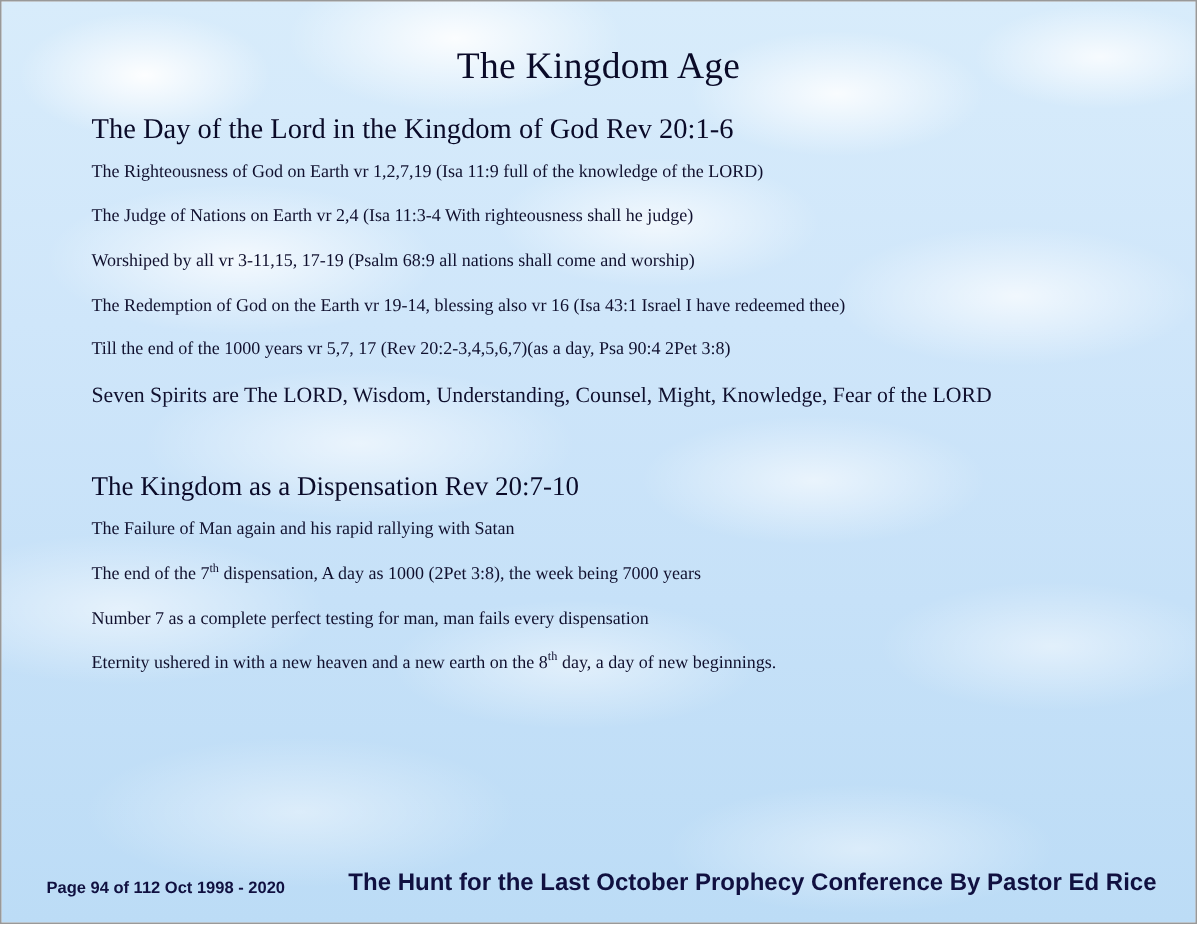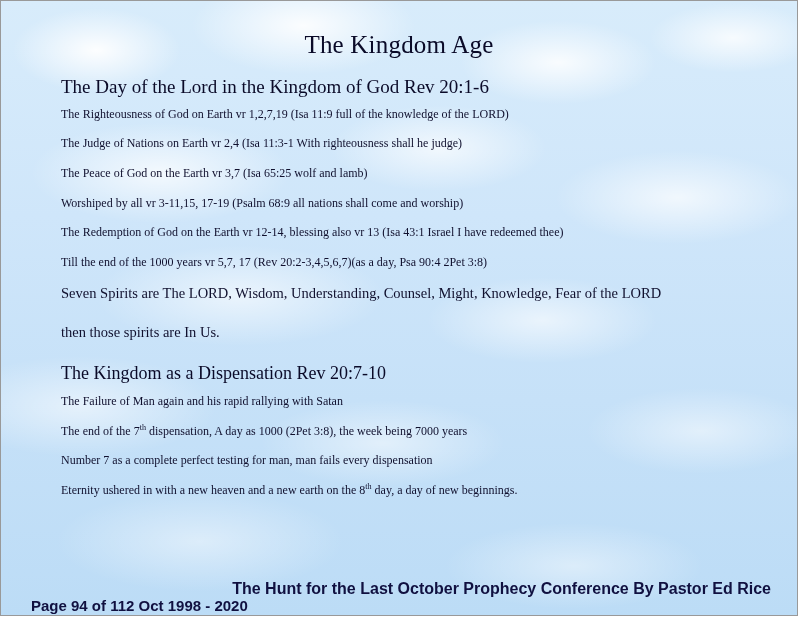--- a/index.html
+++ b/index.html
@@ -80,22 +80,22 @@
     margin-top: 20px;
   }
   sup {
     font-size: 0.68em;
     vertical-align: super;
     line-height: 0;
   }
   .footer-left {
     position: absolute;
     left: 30px;
-    bottom: 1px;
-    font-size: 15px;
+    bottom: 17px;
+    font-size: 11px;
     font-family: "Liberation Sans", sans-serif;
     font-weight: bold;
     color: #101040;
   }
   .footer-right {
     position: absolute;
     right: 26px;
     bottom: 17px;
     font-size: 16px;
     font-family: "Liberation Sans", sans-serif;
@@ -109,30 +109,28 @@
 <div class="slide">
 
   <div class="title">The Kingdom Age</div>
 
   <div class="content">
 
     <div class="h1">The Day of the Lord in the Kingdom of God  Rev 20:1-6</div>
 
 
     <div class="body-line">The Righteousness of God on Earth vr 1,2,7,19 (Isa 11:9  full of the knowledge of the LORD)</div>
-    <div class="body-line">The Judge of Nations on Earth vr 2,4 (Isa 11:3-1 With righteousness shall he judge)</div>
-    <div class="body-line">The Peace of God on the Earth vr 3,7 (Isa 65:25 wolf and lamb)</div>
+    <div class="body-line">The Judge of Nations on Earth vr 2,4 (Isa 11:3-4 With righteousness shall he judge)</div>
     <div class="body-line">Worshiped by all vr 3-11,15, 17-19 (Psalm 68:9 all nations shall come and worship)</div>
-    <div class="body-line">The Redemption of God on the Earth vr 12-14, blessing also vr 13 (Isa 43:1 Israel I have redeemed thee)</div>
+    <div class="body-line">The Redemption of God on the Earth vr 19-14, blessing also vr 16 (Isa 43:1 Israel I have redeemed thee)</div>
     <div class="body-line">Till the end of the 1000 years vr 5,7, 17 (Rev 20:2-3,4,5,6,7)(as a day, Psa 90:4 2Pet 3:8)</div>
 
     <div class="body-block">
       <span>Seven Spirits are The LORD, Wisdom, Understanding, Counsel, Might, Knowledge, Fear of the LORD</span><br>
       <br>
-      <span>then those spirits are In Us.</span>
     </div>
 
     <div class="h2 gap-lg">The Kingdom as a Dispensation Rev 20:7-10</div>
 
     <div class="body-line">The Failure of Man again and his rapid rallying with Satan</div>
 
     <div class="body-line"><span>The end of the 7</span><sup>th</sup><span> dispensation, A day as 1000 (2Pet 3:8), the week being 7000 years</span></div>
 
     <div class="body-line"> Number 7 as a complete perfect testing for man, man fails every dispensation</div>
 

